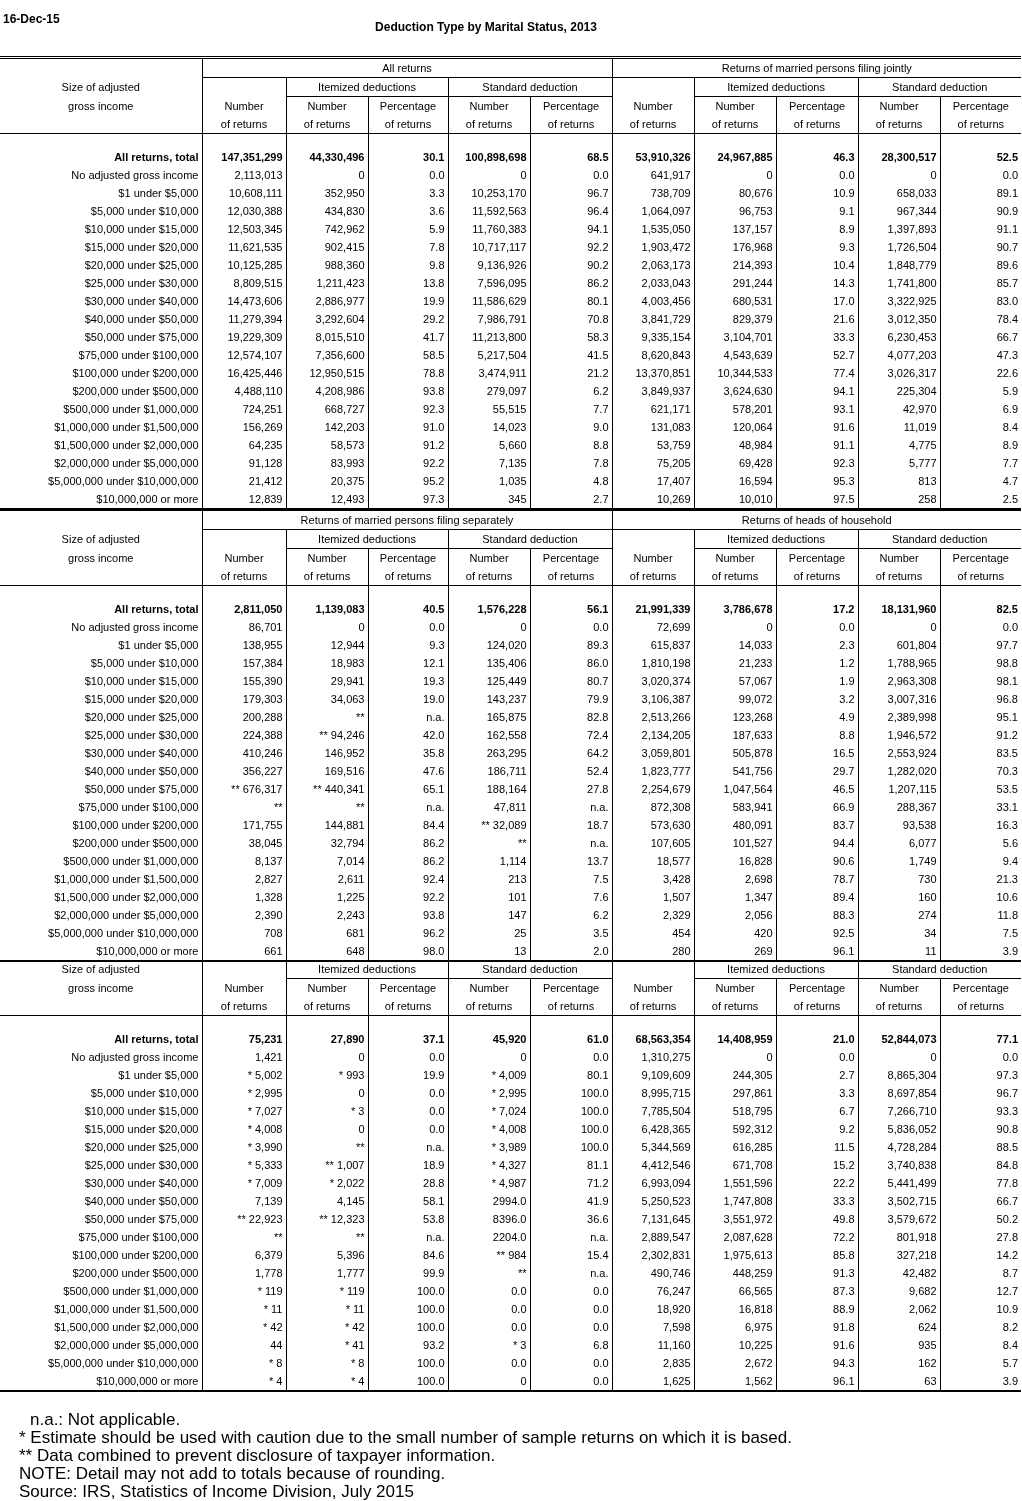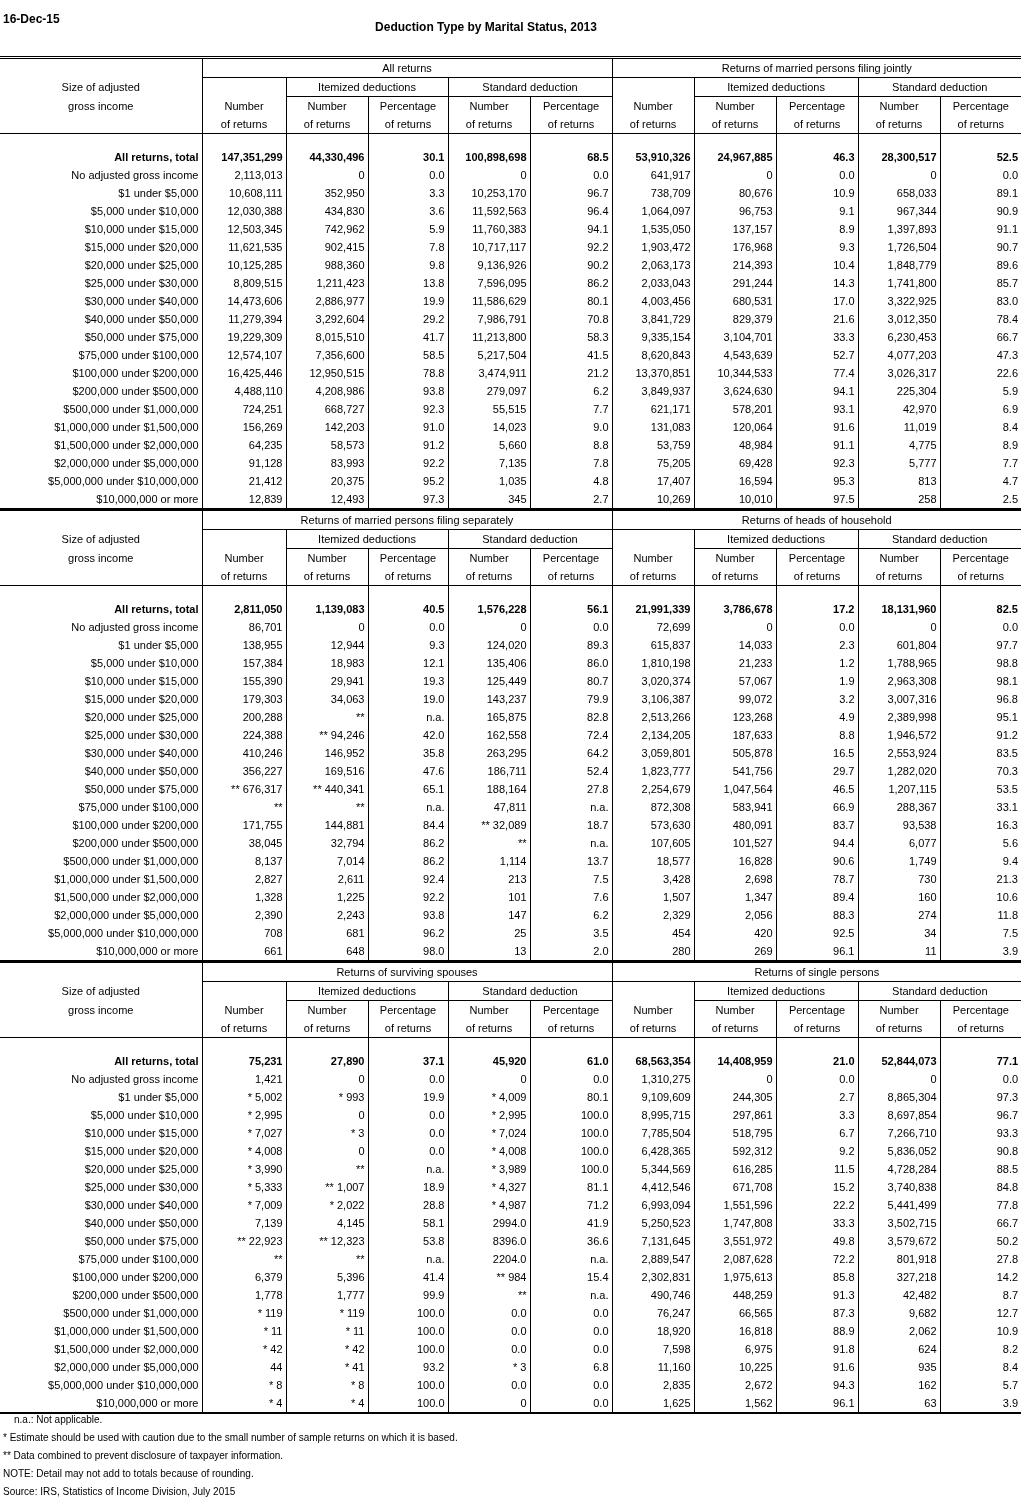--- a/index.html
+++ b/index.html
@@ -12,21 +12,21 @@
   .topline { border-top:3px double #000; }
   .vl { border-left:1px solid #000; }
   .bb { border-bottom:1px solid #000;padding-left:24px; }
   .hdr2 td, .hdr2 th { height:17px; line-height:17px; }
   td.lbl { text-align:right; padding-left:3px; }
   td.lbl.ind { padding-left:14px; }
   td.num { text-align:right; }
   tr.total td { font-weight:bold; }
   tr.spacer td { height:14px; }
   .bottom { border-bottom:2px solid #000;margin-top:8px; }
-  .notes { position:absolute; left:3px; top:1411px; font-size:10px; line-height:18px; }
+  .notes { position:absolute; left:19px; top:1411px; font-size:17px; line-height:18px; }
   .notes div.ind { padding-left:11px; }
 </style>
 </head>
 <body>
 
 <div class="date">16-Dec-15</div>
 <div class="title">Deduction Type by Marital Status, 2013</div>
 
 <div id="blocks">
     <table class="blk" style="top: 56px;">
@@ -701,25 +701,20 @@
         <col style="width:80px">
         <col style="width:82px">
         <col style="width:82px">
         <col style="width:82px">
         <col style="width:82px">
         <col style="width:82px">
         <col style="width:82px">
         <col style="width:81px">
       </colgroup>
       <thead>
-        <tr class="topline">
-          <th></th>
-          <th colspan="5" class="vl bb">Returns of surviving spouses</th>
-          <th colspan="5" class="vl bb">Returns of single persons</th>
-        </tr>
         <tr class="hdr2">
           <th>Size of adjusted</th>
           <th class="vl"></th>
           <th colspan="2" class="vl bb">Itemized deductions</th>
           <th colspan="2" class="vl bb">Standard deduction</th>
           <th class="vl"></th>
           <th colspan="2" class="vl bb">Itemized deductions</th>
           <th colspan="2" class="vl bb">Standard deduction</th>
         </tr>
         <tr class="hdr2">
@@ -916,21 +911,21 @@
           <td class="num vl">2,889,547</td>
           <td class="num vl">2,087,628</td>
           <td class="num vl">72.2</td>
           <td class="num vl">801,918</td>
           <td class="num vl">27.8</td>
         </tr>
         <tr class="">
           <td class="lbl ind">$100,000 under $200,000</td>
           <td class="num vl">6,379</td>
           <td class="num vl">5,396</td>
-          <td class="num vl">41.4</td>
+          <td class="num vl">84.6</td>
           <td class="num vl">** 984</td>
           <td class="num vl">15.4</td>
           <td class="num vl">2,302,831</td>
           <td class="num vl">1,975,613</td>
           <td class="num vl">85.8</td>
           <td class="num vl">327,218</td>
           <td class="num vl">14.2</td>
         </tr>
         <tr class="">
           <td class="lbl ind">$200,000 under $500,000</td>

